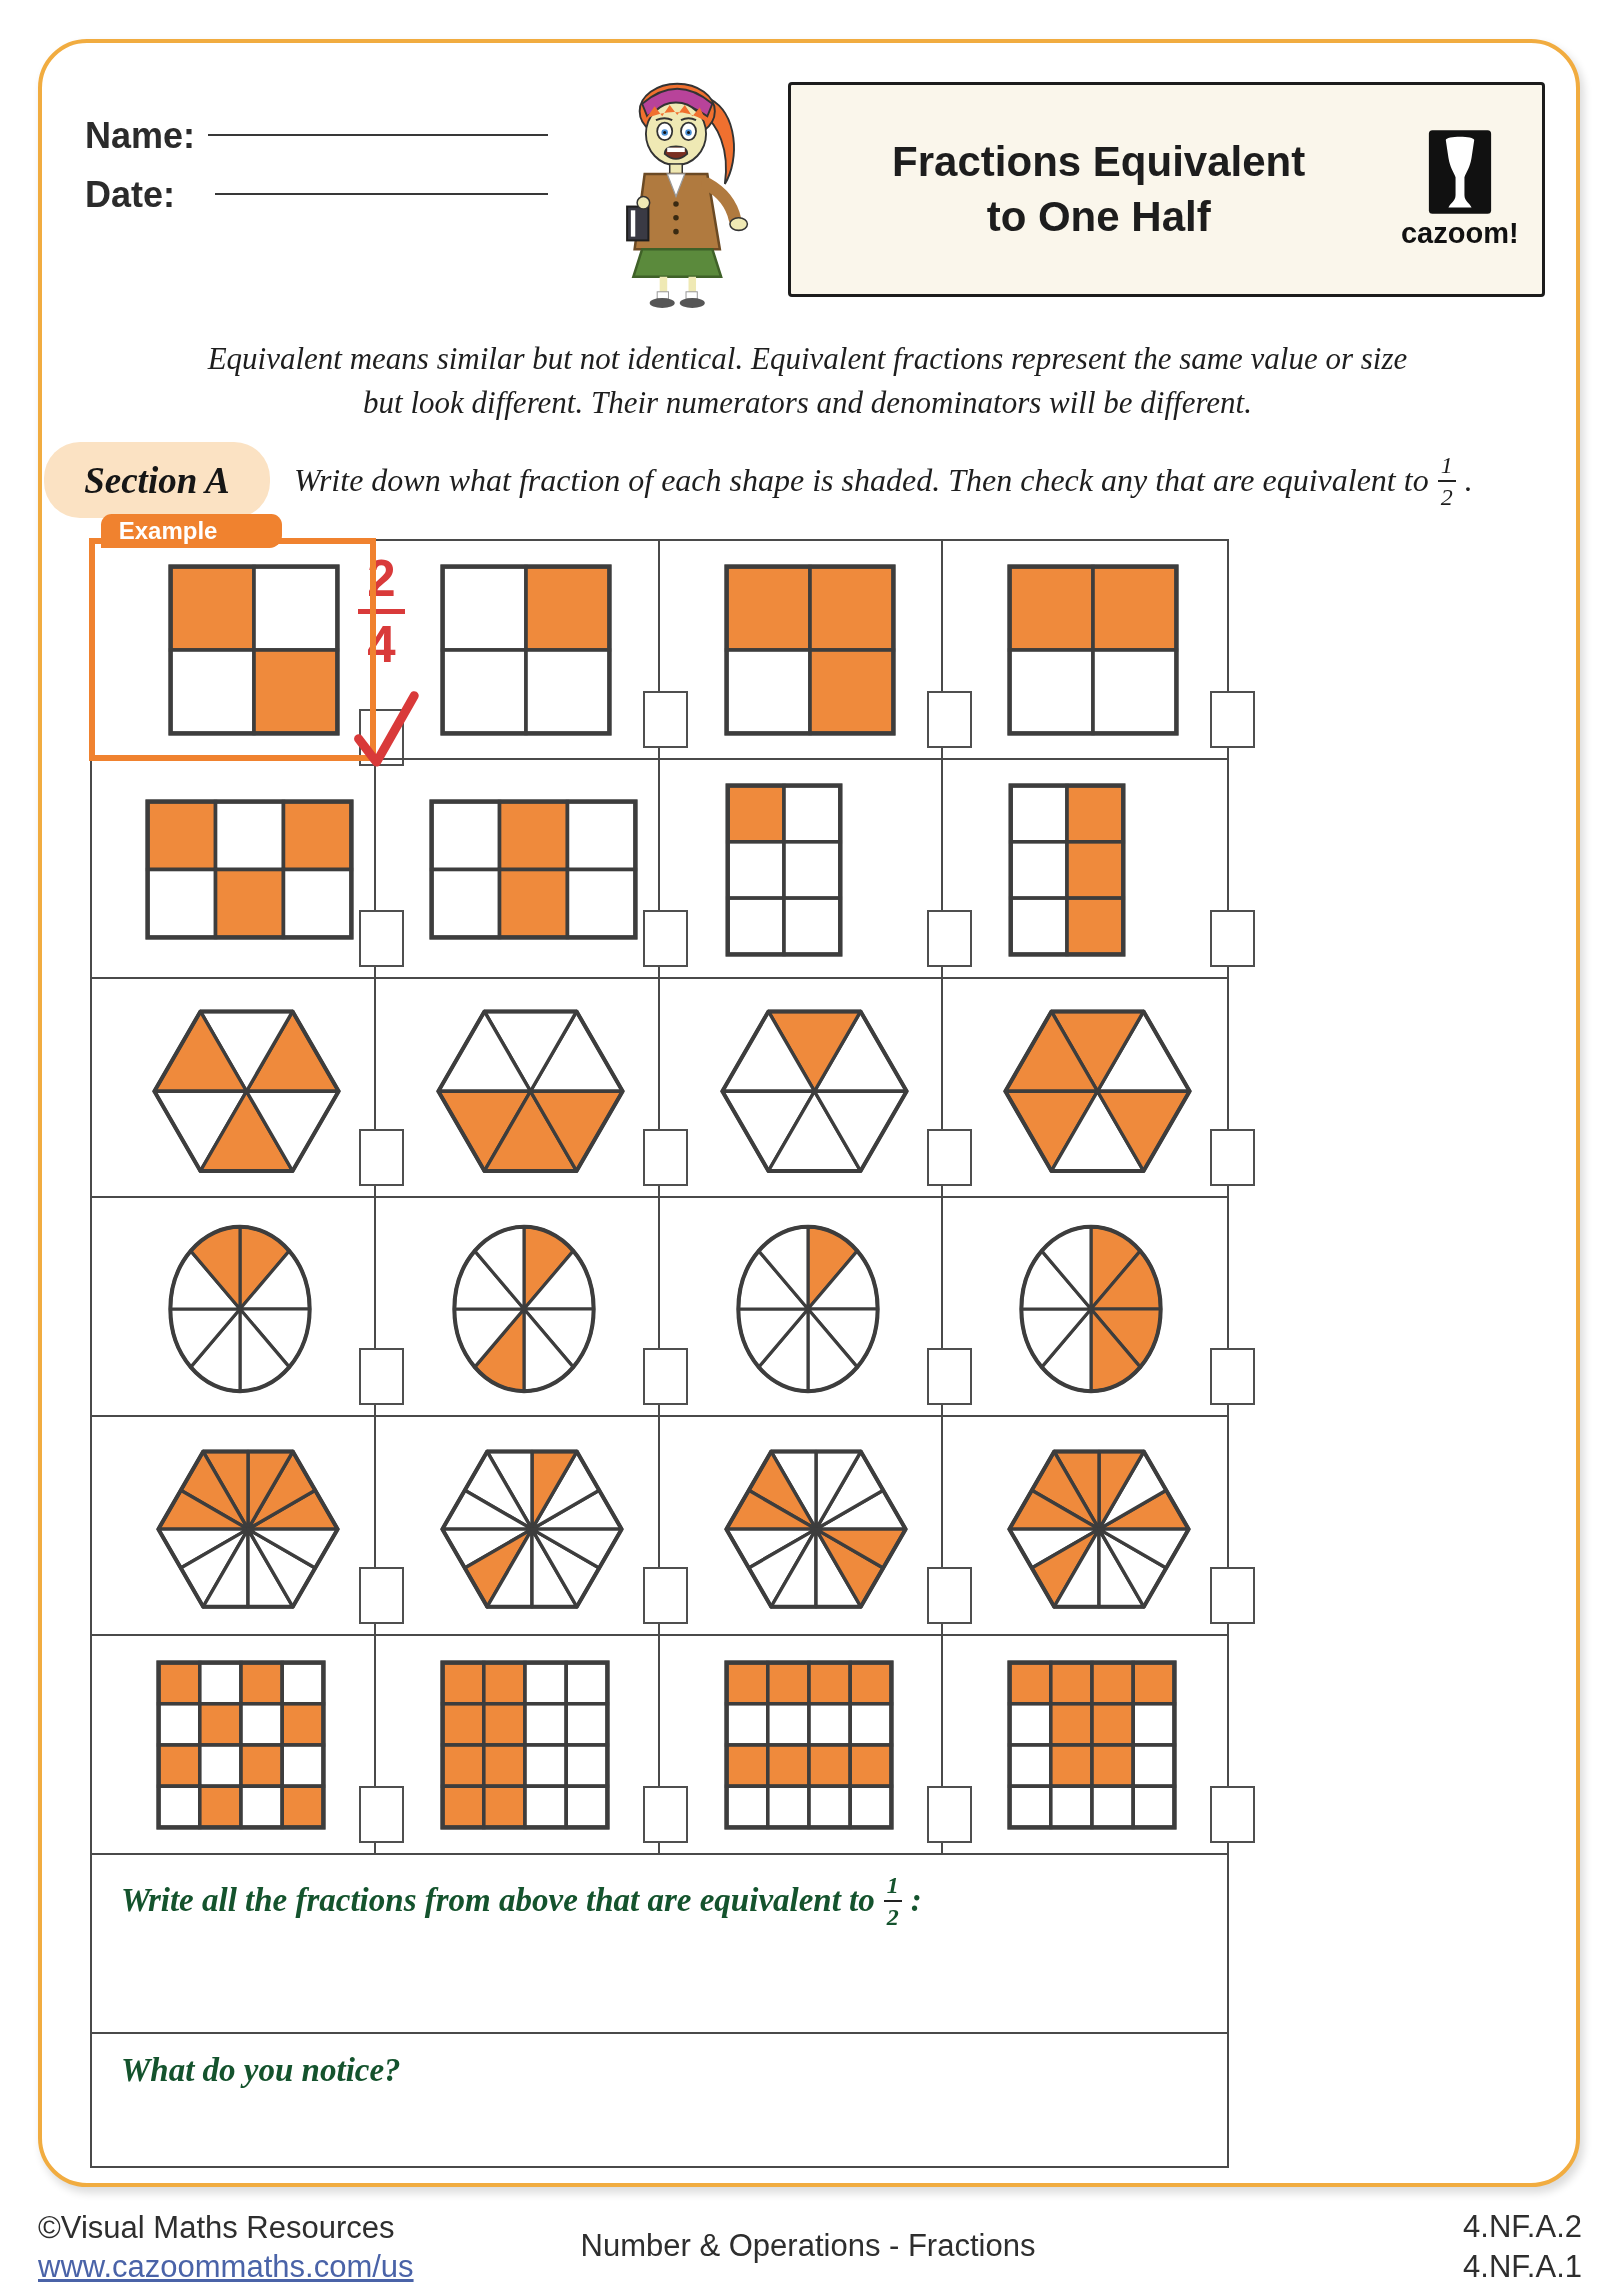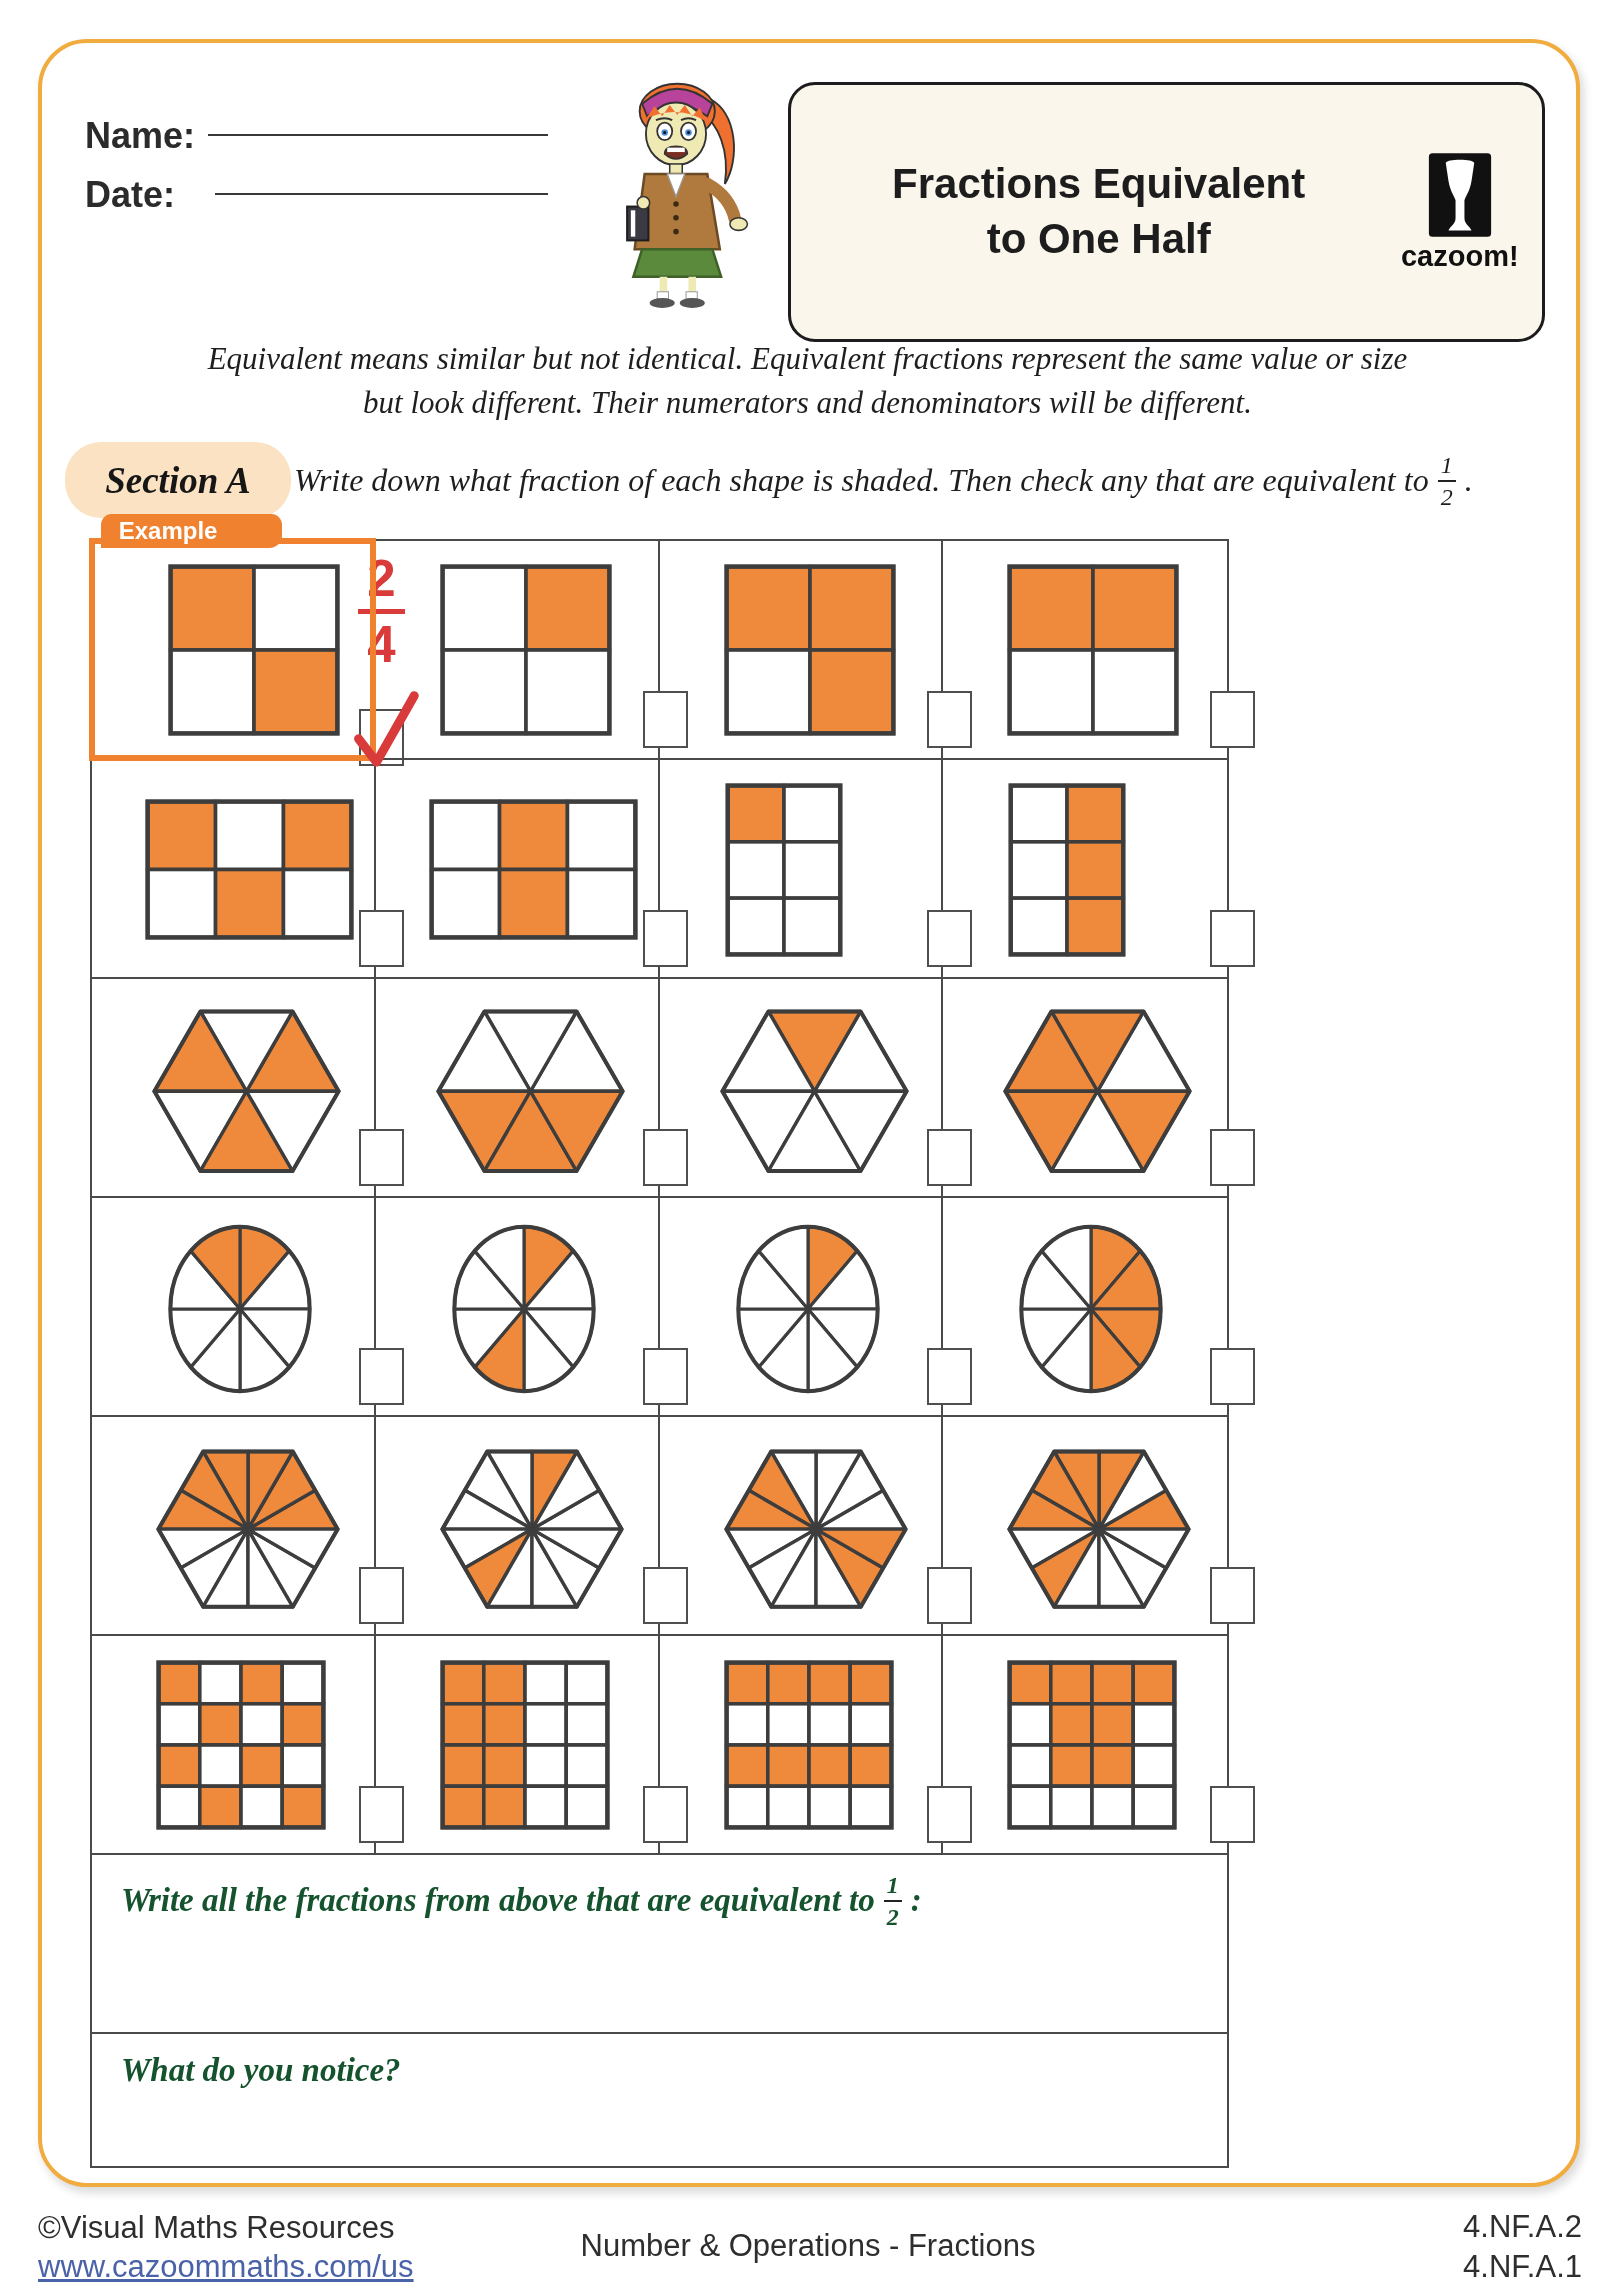--- a/index.html
+++ b/index.html
@@ -6,30 +6,30 @@
   body { width:1616px; height:2293px; position:relative; background:#f7f7f7; font-family:"Liberation Sans", sans-serif; }
   .page { position:absolute; inset:0; background:#ffffff; }
   .frame { position:absolute; left:38px; top:39px; width:1542px; height:2148px;
            border:4.5px solid #F1AC40; border-radius:49px; box-shadow:3.6px 5.4px 9px rgba(0,0,0,0.14); background:#fff; }
 
   .field-label { position:absolute; font-size:36px; font-weight:bold; color:#2b2b2b;margin-top:24px; }
   .field-line { position:absolute; height:0; border-top:2.7px solid #383838; }
 
   .mascot { position:absolute; left:587px; top:54px; width:188px; height:260px; }
 
-  .title-box { position:absolute; left:788px; top:82px; width:757px; height:260px; background:#FAF6EB;
-               border:3.6px solid #1c1c1c; border-radius:27px; display:flex; align-items:center; padding:0 19.7px 0 9px; }
+  .title-box { position:absolute; left:788px; top:82px; width:757px; height:215px; background:#FAF6EB;
+               border:3.6px solid #1c1c1c; border-radius:4px; display:flex; align-items:center; padding:0 19.7px 0 9px; }
   .title-text { flex:1; text-align:center; font-size:42px; font-weight:bold; color:#1d1d1d; line-height:1.3; }
   .logo { width:125px; display:flex; flex-direction:column; align-items:center; }
   .logo-text { font-family:Liberation Sans, sans-serif; font-weight:bold; font-size:29px; color:#111; margin-top:2px; }
 
   .intro { position:absolute; left:109px; top:337px; width:1397px; text-align:center;
            font-family:"Liberation Serif", serif; font-style:italic; font-size:31px; color:#1e1e1e; line-height:1.42; }
 
-  .section-pill { position:absolute; left:65px; top:442px; width:226px; height:76px; background:#FBE2C3;
+  .section-pill { position:absolute; left:44px; top:442px; width:226px; height:76px; background:#FBE2C3;
                   border-radius:36px; display:flex; align-items:center; justify-content:center; }
   .section-pill-label { font-family:"Liberation Serif", serif; font-style:italic; font-weight:bold; font-size:37px; color:#161616; }
   .section-instruction { position:absolute; left:294px; top:453px; width:1254px;
                   font-family:"Liberation Serif", serif; font-style:italic; font-size:32px; color:#1e1e1e; }
 
   .frac { display:inline-flex; flex-direction:column; align-items:center; vertical-align:middle;
           line-height:1; margin:0 9px 5.4px 9px; font-size:24px; }
   .fbar { width:18px; height:2.7px; background:#222; margin:2.7px 0; }
 
   .grid-table { position:absolute; left:90px; top:539px; width:1139px;

